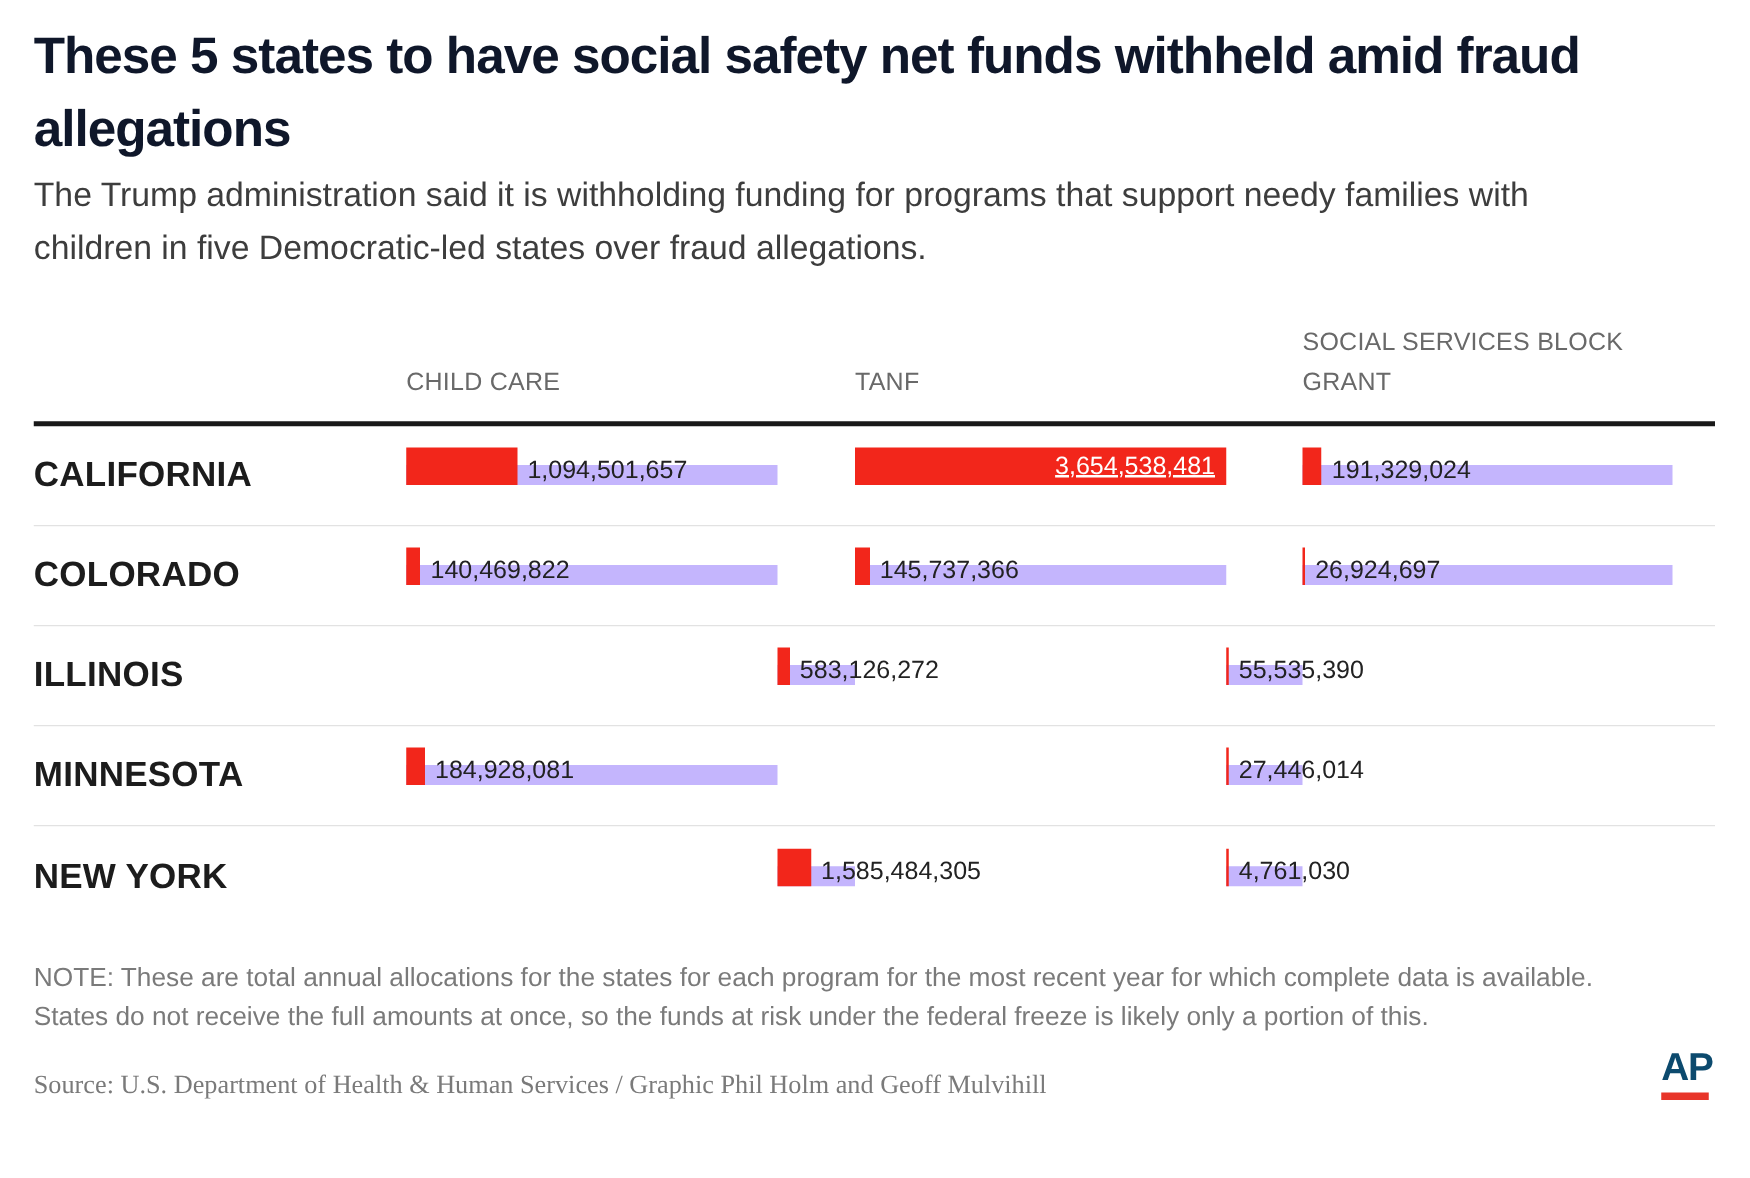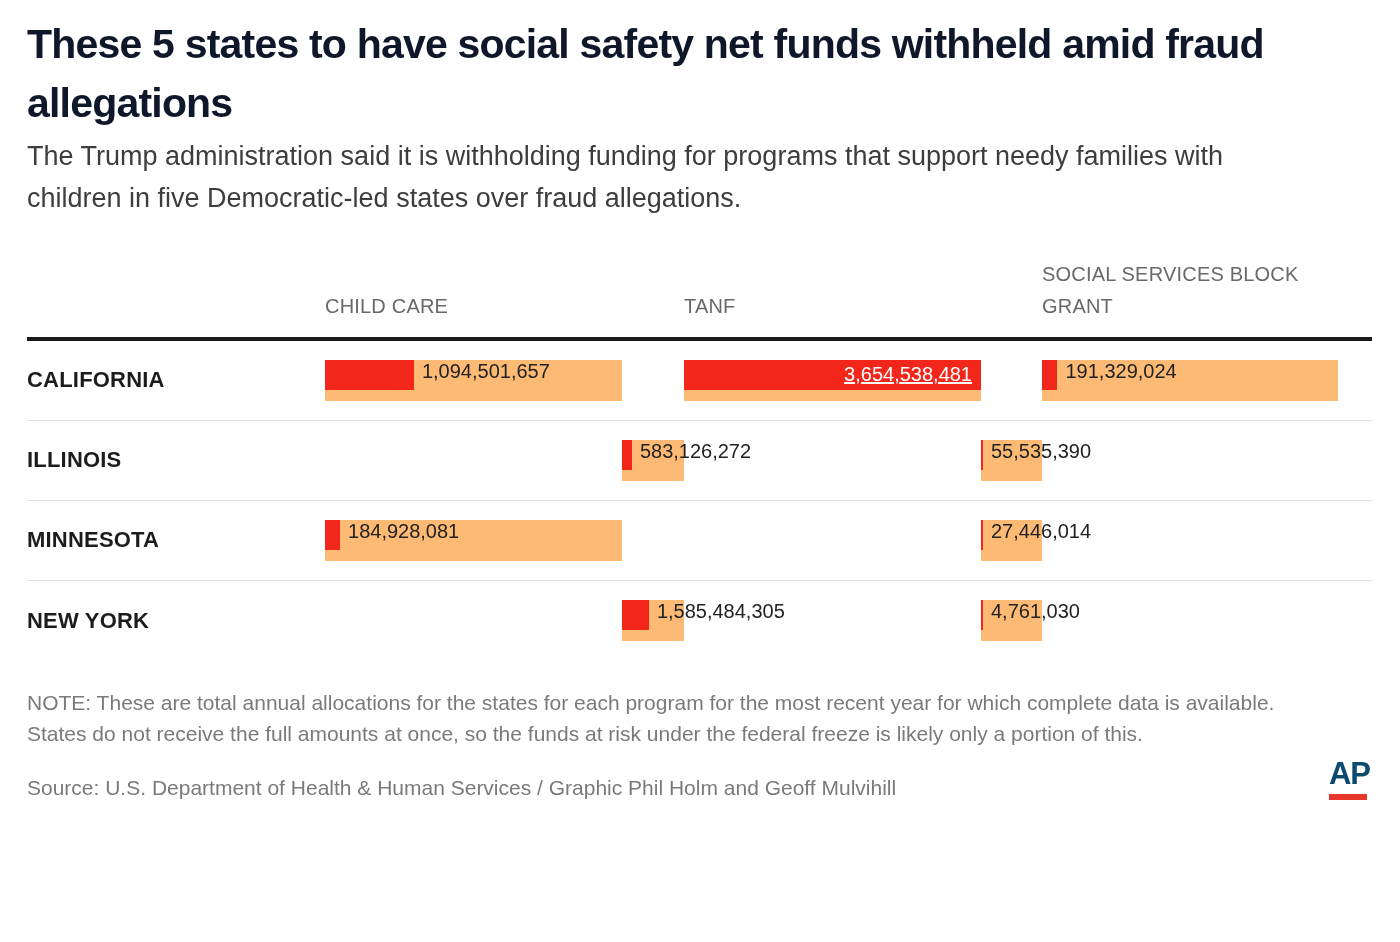--- a/index.html
+++ b/index.html
@@ -45,30 +45,30 @@
     height: 4px;
     background: #191919;
   }
   .trow {
     height: 80px;
     align-items: center;
     border-bottom: 1px solid #e2e2e2;
   }
   .trow:last-child { border-bottom: none; }
   .state {
-    font-size: 22px;
+    font-size: 28px;
     font-weight: 700;
     color: #1c1c1c;
     letter-spacing: 0.2px;
   }
   .track {
-    height: 41px;
-    background: #fdba74;
+    height: 16px;
+    background: #c4b5fd;
     display: flex;
-    align-items: flex-start;
+    align-items: flex-end;
   }
   .fill {
     height: 30px;
     min-width: 2px;
     flex: 0 0 auto;
     display: flex;
     align-items: center;
     justify-content: flex-end;
   }
   .val {
@@ -93,20 +93,21 @@
   }
   .footer-row {
     margin-top: 9px;
     display: flex;
     justify-content: space-between;
     align-items: flex-end;
   }
   .source {
     font-size: 21px;
     color: #7a7a7a;
+    font-family: Liberation Serif, serif;
   }
   .ap-logo { text-align: left; margin-right: 2px; }
   .ap-logo .ap-text {
     font-size: 31px;
     font-weight: 800;
     letter-spacing: -1px;
     color: #0c4a6e;
     line-height: 1;
     display: block;
   }
@@ -150,20 +151,37 @@
             <span class="val inside">3,654,538,481</span>
           </div>
         </div>
         <div class="spacer"></div>
         <div class="track">
           <div class="fill" style="width: 5.23538%; background: rgb(242, 38, 27);"></div>
           <span class="val">191,329,024</span>
         </div>
       </div>
       <div class="grid trow">
+        <div class="state">COLORADO</div>
+        <div class="track">
+          <div class="fill" style="width: 3.84371%; background: rgb(242, 38, 27);"></div>
+          <span class="val">140,469,822</span>
+        </div>
+        <div class="spacer"></div>
+        <div class="track">
+          <div class="fill" style="width: 3.98785%; background: rgb(242, 38, 27);"></div>
+          <span class="val">145,737,366</span>
+        </div>
+        <div class="spacer"></div>
+        <div class="track">
+          <div class="fill" style="width: 0.736747%; background: rgb(242, 38, 27);"></div>
+          <span class="val">26,924,697</span>
+        </div>
+      </div>
+      <div class="grid trow">
         <div class="state">ILLINOIS</div>
         <div class="spacer"></div>
         <div class="track">
           <div class="fill" style="width: 15.9562%; background: rgb(242, 38, 27);"></div>
           <span class="val">583,126,272</span>
         </div>
         <div class="spacer"></div>
         <div class="track">
           <div class="fill" style="width: 1.51963%; background: rgb(242, 38, 27);"></div>
           <span class="val">55,535,390</span>

